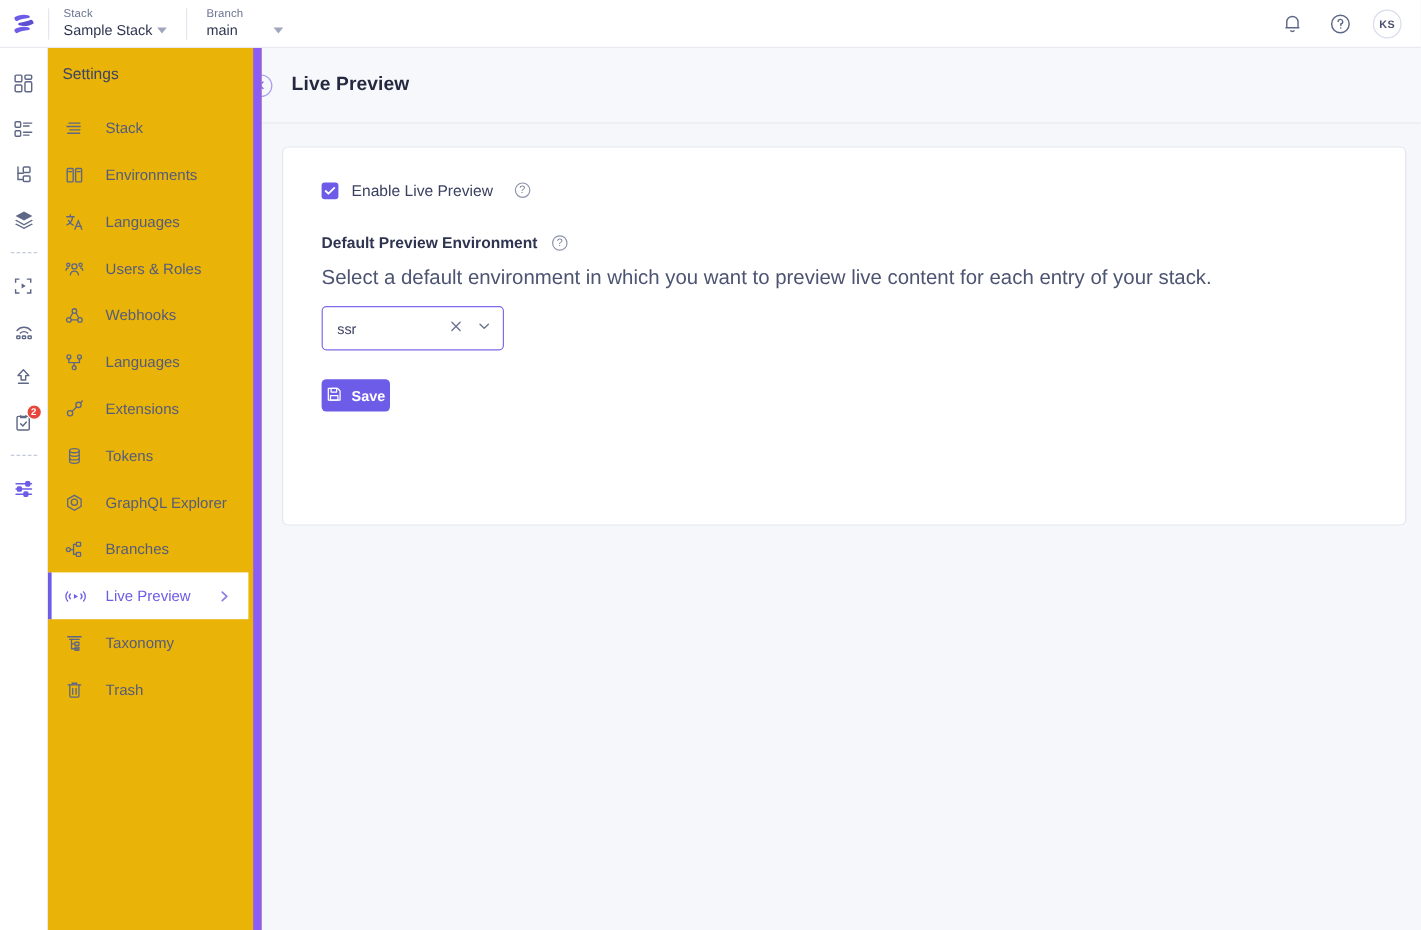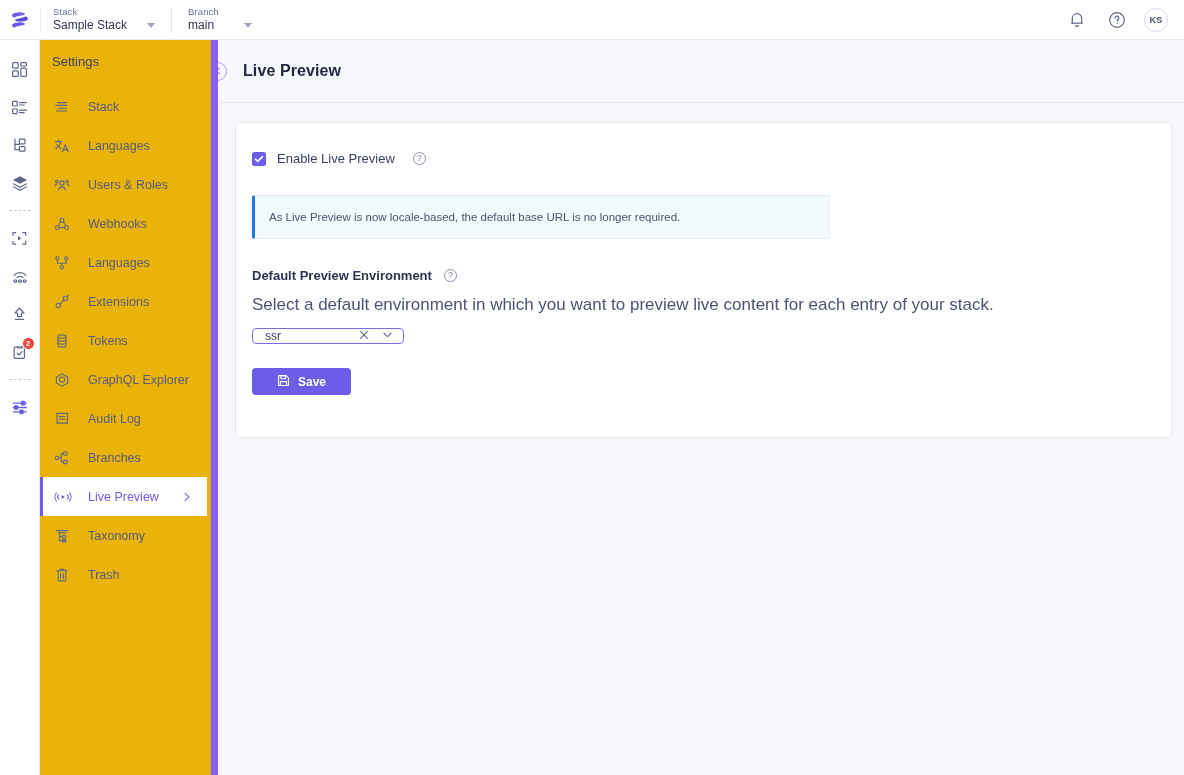--- a/index.html
+++ b/index.html
@@ -31,21 +31,21 @@
     display: flex; align-items: center; height: 40px;
   }
   .ctx-item {
     padding: 0 16px 0 12px;
     display: flex; flex-direction: column; justify-content: center;
     height: 40px;
   }
   .ctx-label {
     font-size: 9.5px; color: #6b7391; line-height: 12px; letter-spacing: .1px;
   }
-  .ctx-value-row { display: flex; align-items: center; gap: 20px; }
+  .ctx-value-row { display: flex; align-items: center; gap: 4px; }
   .ctx-value {
     font-size: 12px; color: #2f3550; line-height: 15px;
   }
   .caret-dn {
     width: 0; height: 0;
     border-left: 4px solid transparent;
     border-right: 4px solid transparent;
     border-top: 5px solid #a0a6bd;
   }
   .ctx-branch { padding-left: 16px; }
@@ -158,21 +158,21 @@
     font-size: 16px; font-weight: bold; color: #24293f;
     margin-left: 16px; letter-spacing: .1px;
   }
 
   .content-wrap { padding: 19px 13px 0 16px; }
   .card {
     background: #ffffff;
     border: 1px solid #e3e7f0;
     border-radius: 5px;
     width: 937px; height: 316px;
-    padding: 28px 0 0 16px;
+    padding: 28px 0 0 32px;
   }
 
   .checkbox-row { display: flex; align-items: center; }
   .cb {
     width: 14px; height: 14px; border-radius: 2.5px;
     background: #6c5ce7; position: relative; cursor: pointer;
     flex: 0 0 14px;
   }
   .cb svg { position: absolute; top: 2px; left: 2px; }
   .cb-label {
@@ -207,33 +207,33 @@
   }
   .field-label-row .help-circle { margin-left: 12px; }
 
   .field-desc {
     margin-top: 12px;
     font-size: 17px; color: #4d5472;
   }
 
   .select-box {
     margin-top: 13px;
-    width: 152px; height: 16px;
+    width: 152px; height: 37px;
     border: 1.5px solid #7d6bec; border-radius: 4px;
     background: #fff;
     display: flex; align-items: center;
     padding: 0 9px 0 12px;
     cursor: pointer;
   }
   .select-value { font-size: 12px; color: #3a4061; }
   .select-icons { margin-left: auto; display: flex; align-items: center; gap: 11px; }
 
   .save-btn {
     margin-top: 24px;
-    width: 99px; height: 27px;
+    width: 57px; height: 27px;
     background: #6c5ce7; border: none; border-radius: 4px;
     display: flex; align-items: center; justify-content: center; gap: 8px;
     cursor: pointer;
   }
   .save-btn-text {
     font-size: 12px; font-weight: bold; color: #ffffff;
   }
 </style>
 </head>
 <body>
@@ -361,20 +361,30 @@
 
     <div class="nav-item">
       <span class="nav-icon">
         <svg width="16" height="16" viewBox="0 0 16 16" fill="none" stroke="#5f6786" stroke-width="1.15" stroke-linecap="round">
           <path d="M3.4 3.6h9.2M1.8 6.4h11M4.2 9.2h8.4M2.4 12h10"></path>
         </svg>
       </span>
       <span class="nav-label">Stack</span>
     </div>
 
+    <div class="nav-item">
+      <span class="nav-icon">
+        <svg width="16" height="16" viewBox="0 0 16 16" fill="none" stroke="#5f6786" stroke-width="1.15">
+          <rect x="2" y="2.4" width="5" height="11.2" rx=".8"></rect>
+          <rect x="9" y="2.4" width="5" height="11.2" rx=".8"></rect>
+          <path d="M3.2 5h2.6M10.2 5h2.6" stroke-linecap="round"></path>
+        </svg>
+      </span>
+      <span class="nav-label">Environments</span>
+    </div>
 
     <div class="nav-item">
       <span class="nav-icon">
         <svg width="16" height="16" viewBox="0 0 16 16" fill="none" stroke="#5f6786" stroke-width="1.15" stroke-linecap="round">
           <path d="M1.6 3.6h6.2M4.6 2v1.6"></path>
           <path d="M6.4 3.6c0 3-2 5.6-4.6 6.8"></path>
           <path d="M3 6.6c.9 2 2.4 3.4 4 4.1"></path>
           <path d="M8.4 14l2.9-7 2.9 7M9.6 11.6h4.2"></path>
         </svg>
       </span>
@@ -444,29 +454,20 @@
     <div class="nav-item">
       <span class="nav-icon">
         <svg width="16" height="16" viewBox="0 0 16 16" fill="none" stroke="#5f6786" stroke-width="1.1">
           <path d="M8 1.8 13.6 5v6L8 14.2 2.4 11V5L8 1.8z"></path>
           <circle cx="8" cy="7.6" r="2.6"></circle>
         </svg>
       </span>
       <span class="nav-label">GraphQL Explorer</span>
     </div>
 
-    <div class="nav-item">
-      <span class="nav-icon">
-        <svg width="16" height="16" viewBox="0 0 16 16" fill="none" stroke="#5f6786" stroke-width="1.1" stroke-linecap="round">
-          <path d="M2.6 2.4h10.8v10.2l-1.6-.9-1.8.9-1.8-.9-1.8.9-1.8-.9-1.6.9V2.4z" stroke-linejoin="round"></path>
-          <path d="M5.2 5.6h5.6M5.2 8.2h5.6"></path>
-        </svg>
-      </span>
-      <span class="nav-label">Audit Log</span>
-    </div>
 
     <div class="nav-item">
       <span class="nav-icon">
         <svg width="16" height="16" viewBox="0 0 16 16" fill="none" stroke="#5f6786" stroke-width="1.1">
           <circle cx="3" cy="8" r="1.7"></circle>
           <rect x="9.6" y="2" width="3.6" height="3.2" rx=".6"></rect>
           <rect x="9.6" y="10.4" width="3.6" height="3.2" rx=".6"></rect>
           <path d="M4.7 8h2.6V3.6h2.3M7.3 8v4h2.3" stroke-linecap="round"></path>
         </svg>
       </span>
@@ -531,23 +532,20 @@
       <div class="checkbox-row">
         <span class="cb">
           <svg width="10" height="10" viewBox="0 0 10 10" fill="none" stroke="#ffffff" stroke-width="1.6" stroke-linecap="round" stroke-linejoin="round">
             <path d="M1.4 5.2 3.7 7.4 8.6 2.6"></path>
           </svg>
         </span>
         <span class="cb-label">Enable Live Preview</span>
         <span class="help-circle">?</span>
       </div>
 
-      <div class="info-banner">
-        <span class="info-banner-text">As Live Preview is now locale-based, the default base URL is no longer required.</span>
-      </div>
 
       <div class="field-label-row">
         <span class="field-label">Default Preview Environment</span>
         <span class="help-circle">?</span>
       </div>
 
       <div class="field-desc">Select a default environment in which you want to preview live content for each entry of your stack.</div>
 
       <div class="select-box">
         <span class="select-value">ssr</span>

